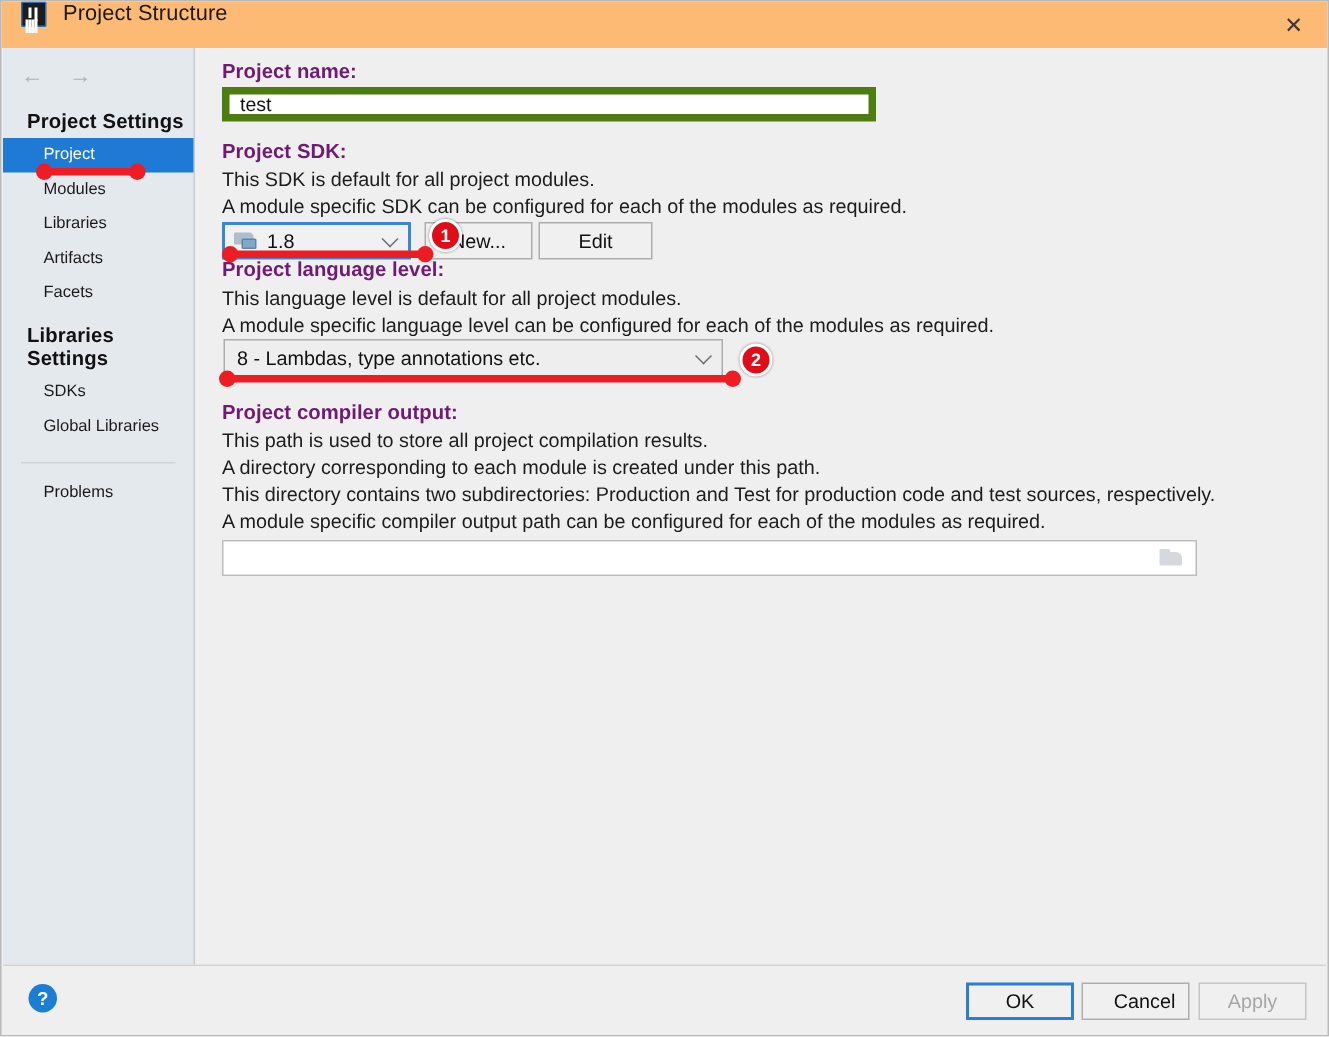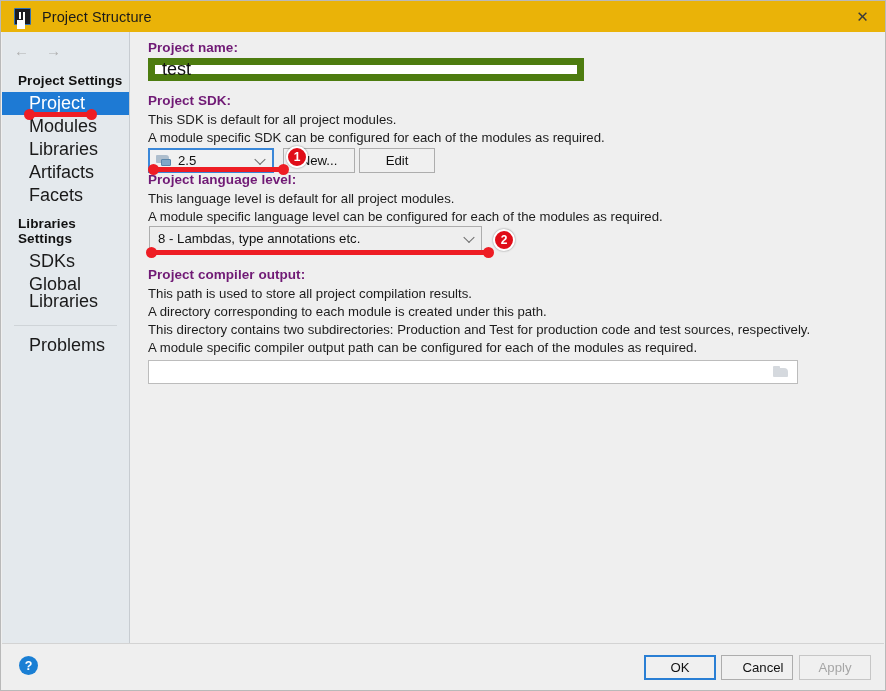--- a/index.html
+++ b/index.html
@@ -19,23 +19,22 @@
     background: #efefef;
     border: 1px solid #b9b9b9;
     box-sizing: border-box;
   }
 
   
   .titlebar {
     position: absolute;
     top: 0; left: 0; right: 0;
     height: 31px;
-    background: #eab308;
-    display: flex;
-    align-items: center;
+    background: #fdba74;
+    display: flex;
     box-sizing: border-box;
   }
   .title-icon {
     width: 17px;
     height: 17px;
     margin-left: 13px;
     background: #1b1b20;
     border: 1px solid #2f6fb5;
     box-sizing: border-box;
     position: relative;
@@ -101,21 +100,21 @@
   .side-group {
     font-size: 13.5px;
     font-weight: bold;
     color: #111111;
     padding: 4px 0 4px 16px;
     margin-top: 6px;
     letter-spacing: 0.1px;
   }
   .side-group.second { margin-top: 5px; }
   .side-item {
-    font-size: 18px;
+    font-size: 11px;
     color: #1a1a1a;
     padding: 3px 0 3px 27px;
     line-height: 17px;
     cursor: default;
   }
   .side-item.selected {
     background: #1e7ad4;
     color: #ffffff;
   }
   .side-sep {
@@ -139,26 +138,26 @@
     letter-spacing: 0.05px;
   }
   .desc {
     font-size: 13.2px;
     color: #1c1c1c;
     line-height: 18px;
   }
   .textfield {
     height: 23px;
     background: #ffffff;
-    border: 7px solid #4d7c0f;
+    border: 5px solid #4d7c0f;
     box-sizing: border-box;
     display: flex;
     align-items: center;
     padding-left: 7px;
-    font-size: 18px;
+    font-size: 13px;
     color: #111111;
   }
 
   
   .combo {
     height: 25px;
     box-sizing: border-box;
     display: flex;
     align-items: center;
     font-size: 13.2px;
@@ -366,21 +365,21 @@
 
     <div style="position:absolute; left:17px; top:61px;" class="label-bold">Project SDK:</div>
     <div class="desc" style="position:absolute; left:17px; top:79px;">This SDK is default for all project modules.</div>
     <div class="desc" style="position:absolute; left:17px; top:97px;">A module specific SDK can be configured for each of the modules as required.</div>
 
     <div class="combo combo-sdk" style="position:absolute; left:17px; top:116px; width:126px;">
       <span class="sdk-icon">
         <span class="fold"></span>
           <span class="mon"></span>
       </span>
-      <span>2.5</span>
+      <span>1.8</span>
       <span class="chev"></span>
     </div>
     <div class="btn" style="position:absolute; left:152px; top:116px; width:70px;">New...</div>
     <div class="btn" style="position:absolute; left:228px; top:116px; width:76px;">Edit</div>
 
     <div style="position:absolute; left:17px; top:140px;" class="label-bold">Project language level:</div>
     <div class="desc" style="position:absolute; left:17px; top:158px;">This language level is default for all project modules.</div>
     <div class="desc" style="position:absolute; left:17px; top:176px;">A module specific language level can be configured for each of the modules as required.</div>
 
     <div class="combo combo-lang" style="position:absolute; left:18px; top:194px; width:333px;">

